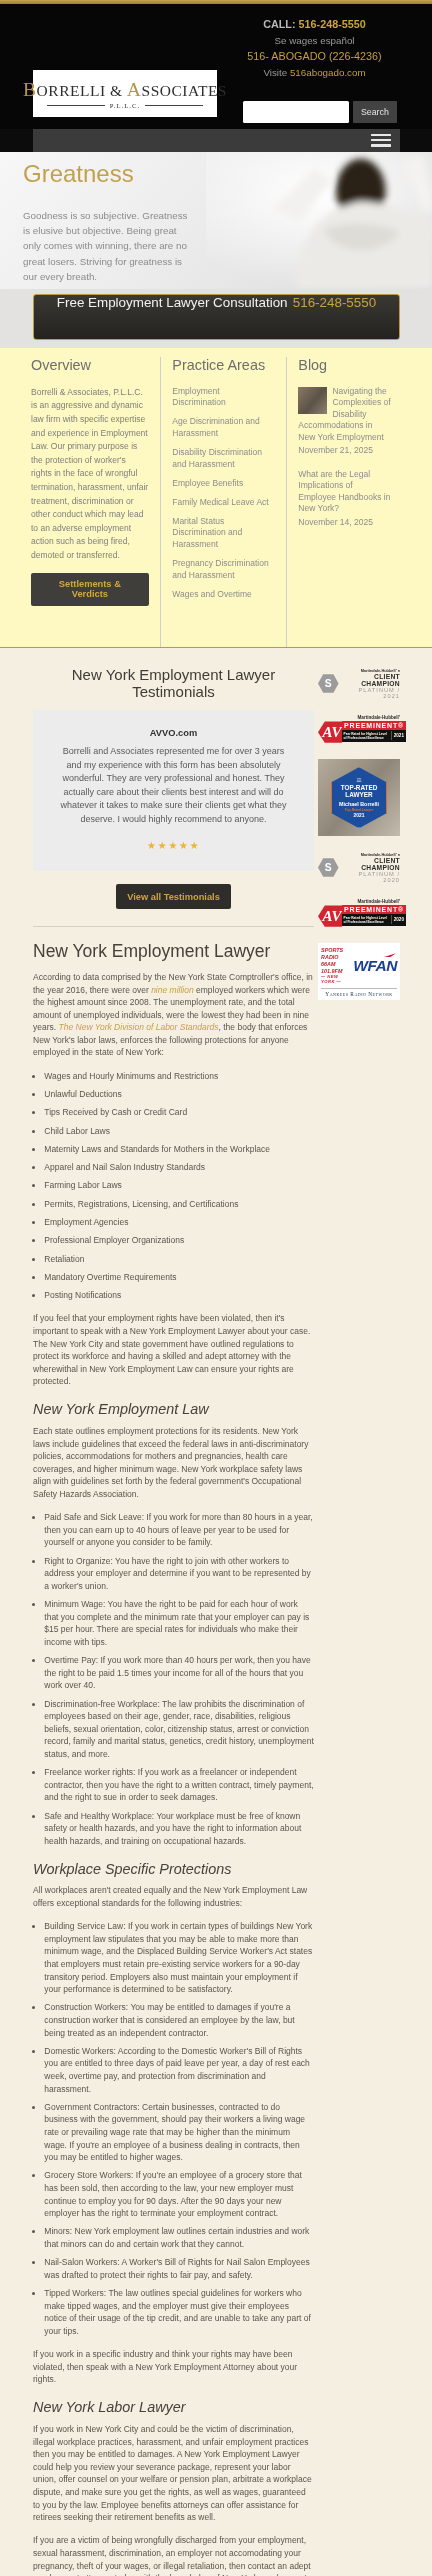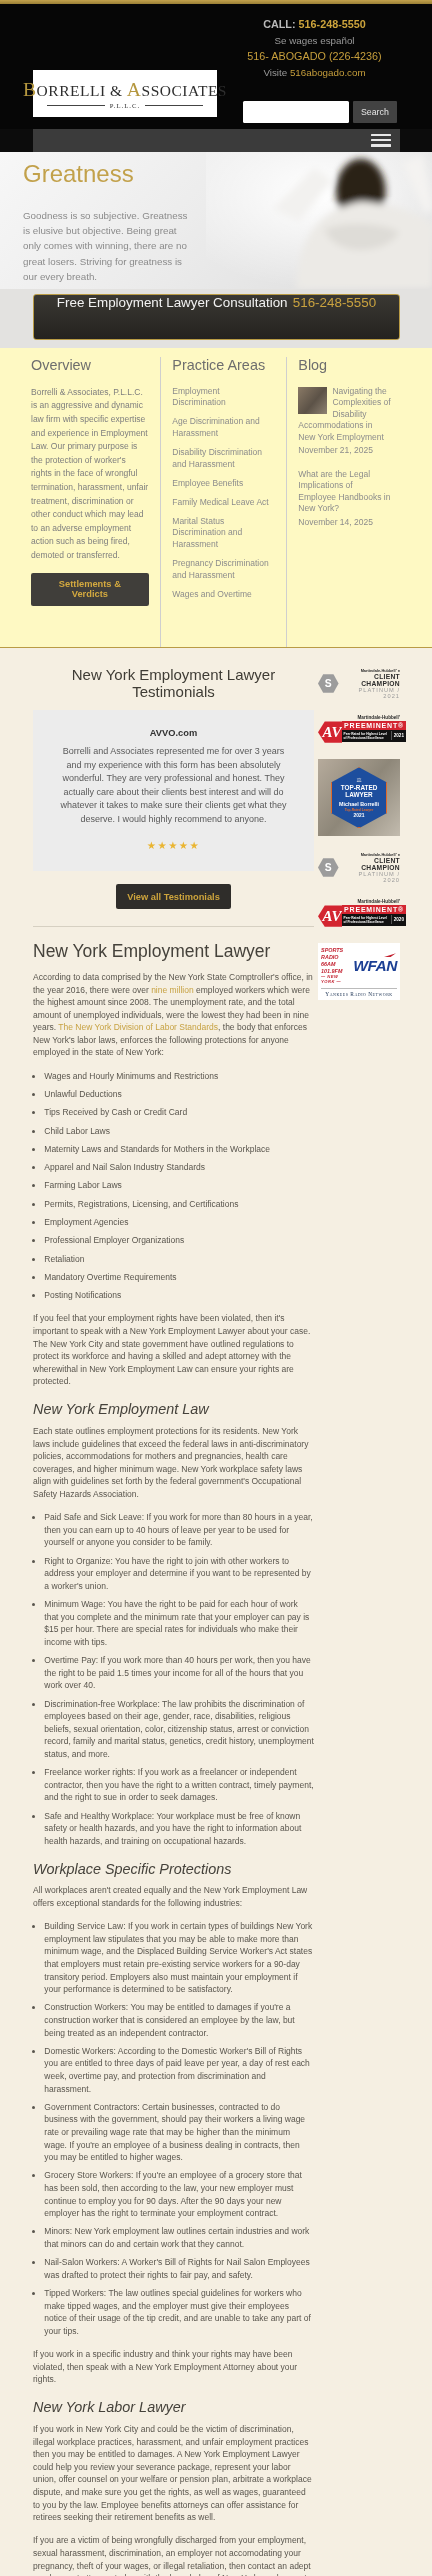--- a/index.html
+++ b/index.html
@@ -80,21 +80,21 @@
   .t-stars { text-align:center; margin-top:13.4px; color:#eab531; font-size:10.3px; letter-spacing:1.5px; }
   .t-btn-row { text-align:center; margin:13.4px 0 17.5px; }
   .t-btn { background:#2f2d2a; color:#cda43c; font-weight:bold; font-size:9.3px; padding:7.2px 11.3px; border:none; border-radius:2.1px; cursor:pointer; }
   .t-divider { border-top:0.5px solid #d6d0c2; margin-bottom:13.4px; }
 
   .article h1 { font-size:17.5px; color:#45423b; font-weight:500; margin-bottom:9.3px; }
   .article h2 { font-size:14.4px; color:#45423b; font-weight:500; margin:13.4px 0 7.7px;font-style:italic; }
   .article p { font-size:8.5px; line-height:1.48; color:#59554d; margin-bottom:10.8px; }
   .article ul { margin:0 0 10.8px 11.3px; }
   .article li { font-size:8.5px; line-height:1.48; color:#59554d; margin-bottom:5.7px; }
-  .glink { color:#c7a243; cursor:pointer; }
+  .glink { color:#c7a243; cursor:pointer;font-style:italic; }
 
   
   .badge { margin-bottom:15.5px; }
   .badge-cc { display:flex; align-items:center; gap:3.1px; }
   .cc-hex { width:20.6px; height:20.6px; flex:0 0 20.6px; background:#9c9c9c; clip-path:polygon(25% 5%,75% 5%,100% 50%,75% 95%,25% 95%,0 50%); color:#fff; font-size:10.3px; font-weight:bold; display:flex; align-items:center; justify-content:center; }
   .cc-text { text-align:right; flex:1; }
   .cc-brand { font-size:3.9px; color:#2b2b2b; font-weight:bold; }
   .cc-title { font-size:6.7px; font-weight:bold; color:#2b2b2b; letter-spacing:0.3px; margin-top:0.5px; }
   .cc-sub { font-size:5.7px; color:#9a9a9a; letter-spacing:1px; }
   .badge-av .av-brand { text-align:right; font-size:4.6px; color:#2b2b2b; font-weight:bold; margin-bottom:1px; }

